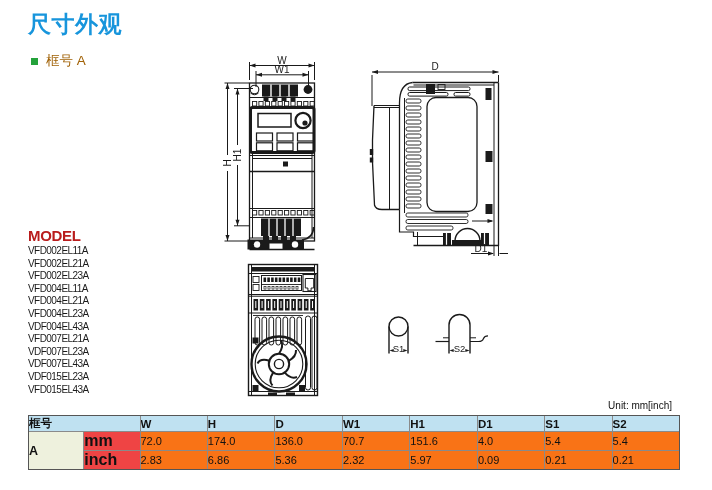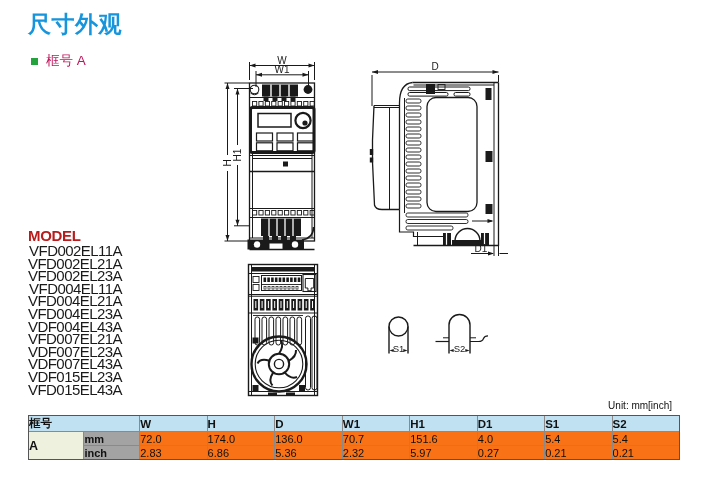--- a/index.html
+++ b/index.html
@@ -9,42 +9,42 @@
     position:relative; width:680px; height:490px; background:#ffffff; overflow:hidden;
   }
   .page-title {
     position:absolute; left:28px; top:9px;
     font-size:23px; font-weight:bold; color:#1795DC; letter-spacing:0.5px;
   }
   .frame-row { position:absolute; left:30px; top:52px; height:16px; }
   .bullet {
     position:absolute; left:1px; top:6px; width:7px; height:7px; background:#24A23B;
   }
-  .frame-label { position:absolute; left:16px; top:0; font-size:13.5px; color:#be185d; white-space:nowrap; }
+  .frame-label { position:absolute; left:16px; top:0; font-size:13.5px; color:#a16207; white-space:nowrap; }
   .model-block { position:absolute; left:28px; top:228px; }
   .model-heading { font-size:15px; font-weight:bold; color:#b91c1c; letter-spacing:-0.3px; line-height:15px; }
-  .model-list { font-size:15px; color:#1a1a1a; line-height:12.6px; letter-spacing:-0.55px; margin-top:2px;text-align:right; }
+  .model-list { font-size:10px; color:#1a1a1a; line-height:12.6px; letter-spacing:-0.55px; margin-top:2px; }
   .unit-note { position:absolute; right:8px; top:400px; font-size:10px; color:#111; }
   table.dim {
     position:absolute; left:28px; top:415px;
     border-collapse:collapse; table-layout:fixed;
     font-size:11px; color:#111;
     outline:1px solid #555; outline-offset:-1px;
   }
   table.dim col.c-frame1 { width:57px; }
   table.dim col.c-frame2 { width:57px; }
   table.dim col.c-val { width:69px; }
   table.dim th, table.dim td {
     border:1px solid #8a8a8a; text-align:left; vertical-align:middle;
     padding:0; overflow:hidden; white-space:nowrap;margin-top:15px;
   }
   table.dim tr.head th { height:15px; background:#BFE1F1; font-weight:bold; font-size:11.5px; }
   table.dim td { height:14px; background:#f97316; }
   table.dim td.frame-cell { background:#EEF1DD; font-weight:bold; font-size:12.5px; }
-  table.dim td.unit-cell { background:#a3a3a3; font-weight:bold; font-size:11px; }
+  table.dim td.unit-cell { background:#ef4444; font-weight:bold; font-size:16px; }
   svg text { font-family:"Liberation Sans", sans-serif; }
 </style>
 </head>
 <body>
 
 <div class="page">
 
   <div class="page-title">尺寸外观</div>
 
   <div class="frame-row">
@@ -424,20 +424,20 @@
       <td>5.4</td>
       <td>5.4</td>
     </tr>
     <tr>
       <td class="unit-cell">inch</td>
       <td>2.83</td>
       <td>6.86</td>
       <td>5.36</td>
       <td>2.32</td>
       <td>5.97</td>
-      <td>0.27</td>
+      <td>0.09</td>
       <td>0.21</td>
       <td>0.21</td>
     </tr>
   </tbody>
     </table>
 
 </div>
 
 </body></html>

